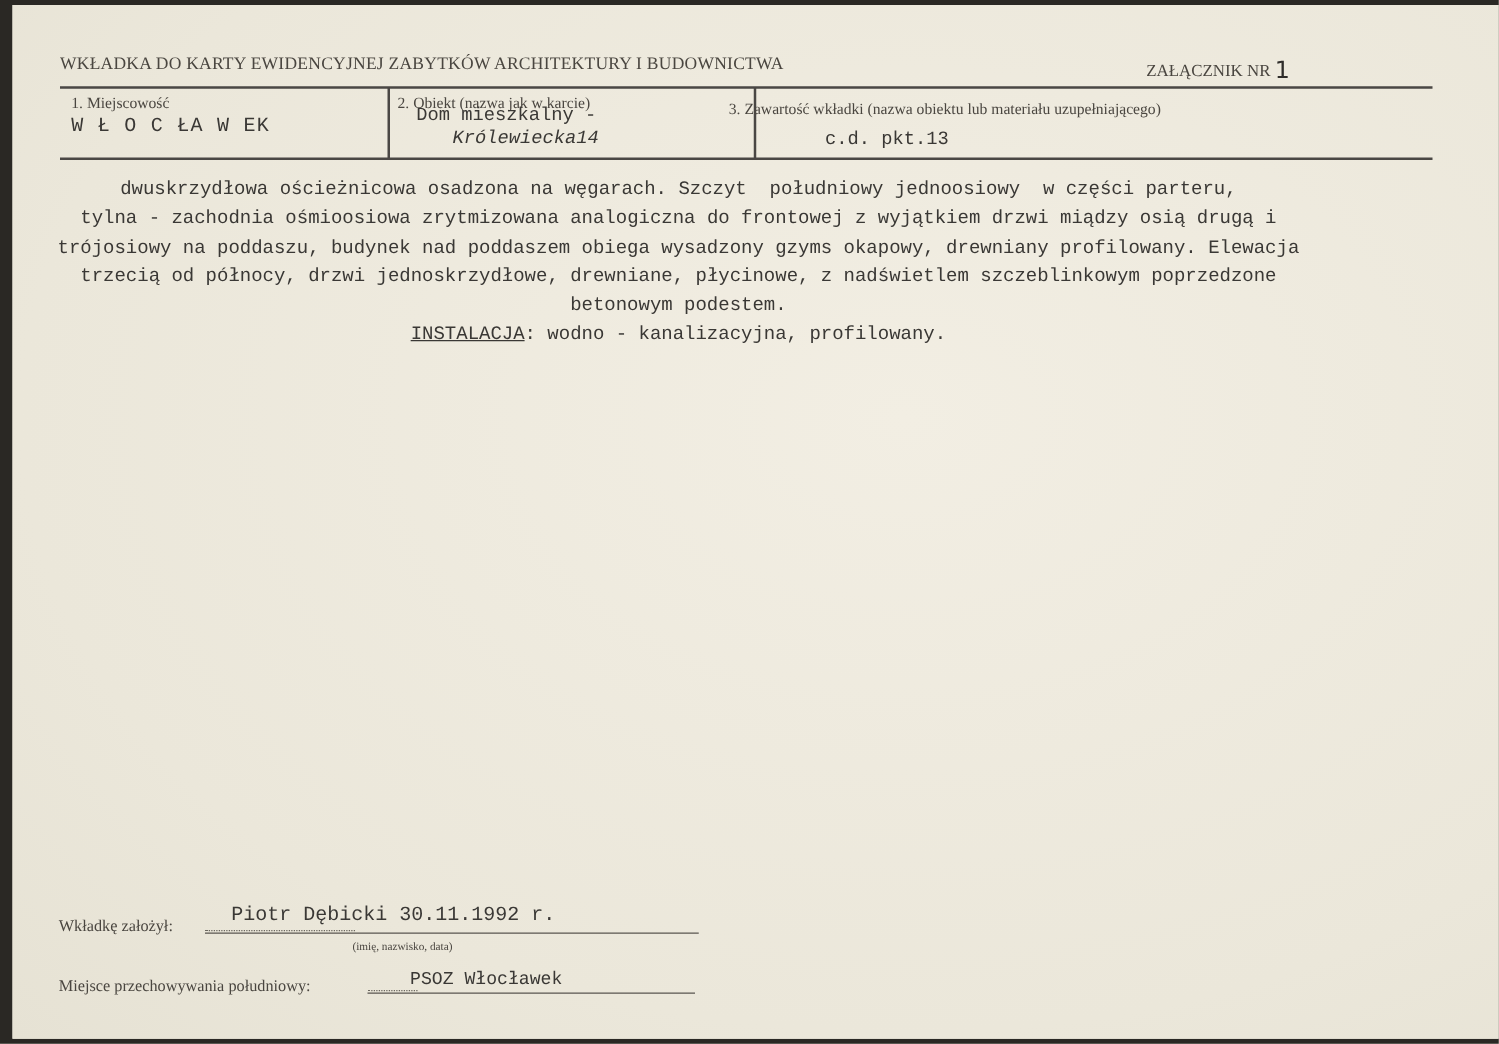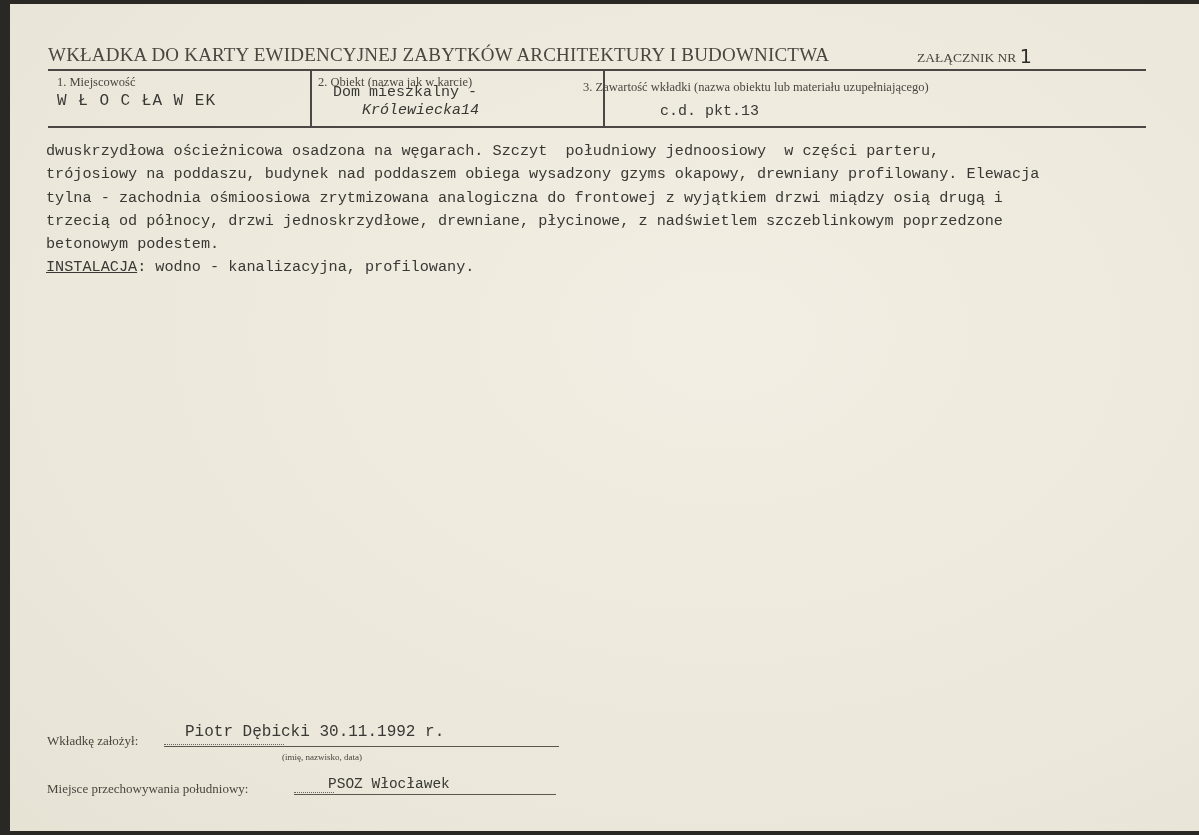--- a/index.html
+++ b/index.html
@@ -12,27 +12,27 @@
       position: absolute;
       left: 10px; top: 4px; right: 0; bottom: 4px;
       background: #eeeadd;
       background-image: radial-gradient(ellipse at 60% 40%, #f2eee3 0%, #ebe7da 70%, #e6e2d4 100%);
     }
     .serif { font-family: "Liberation Serif", "DejaVu Serif", serif; color: #4a4640; }
     .mono { font-family: "Liberation Mono", "DejaVu Sans Mono", monospace; color: #3a3835; }
     .abs { position: absolute; white-space: nowrap; }
     .hline { position: absolute; height: 2px; background: #4a4744; }
     .vline { position: absolute; width: 2px; background: #4a4744; }
-    .title { left: 48px; top: 44px; font-size: 19px; letter-spacing: 0.2px; text-align: center; }
+    .title { left: 48px; top: 44px; font-size: 14px; letter-spacing: 0.2px; text-align: center; }
     .annex { left: 917px; top: 44px; font-size: 13.5px; }
     .annex-num { font-family: "DejaVu Sans", sans-serif; font-size: 19px; color: #2f2d2a; position: relative; top: 1px; }
     .lbl { font-size: 12.5px; }
     .typed { font-size: 15px; }
     .body-text { left: 46px; top: 140px; font-size: 15.2px; line-height: 23.3px; }
-    .body-text div { white-space: pre; }
+    .body-text div { white-space: pre; text-align: center; }
     .u { text-decoration: underline; }
     .dotline { position: absolute; height: 0; border-bottom: 1px dotted #6a665e; }
     .solidline { position: absolute; height: 1px; background: #5a5650; }
   </style>
 </head>
 <body>
 
 <div class="paper"></div>
 
 <div class="abs serif title">WKŁADKA DO KARTY EWIDENCYJNEJ ZABYTKÓW ARCHITEKTURY I BUDOWNICTWA</div>
@@ -51,22 +51,22 @@
 
 <div class="abs serif lbl" style="left:318px; top:75px;">2. Obiekt (nazwa jak w karcie)</div>
 <div class="abs mono typed" style="left:333px; top:84px;">Dom mieszkalny -</div>
 <div class="abs mono typed" style="left:362px; top:102px;font-style:italic;">Królewiecka14</div>
 
 <div class="abs serif lbl" style="left:583px; top:80px;">3. Zawartość wkładki (nazwa obiektu lub materiału uzupełniającego)</div>
 <div class="abs mono typed" style="left:660px; top:103px;">c.d. pkt.13</div>
 
 <div class="abs mono body-text">
   <div>dwuskrzydłowa ościeżnicowa osadzona na węgarach. Szczyt  południowy jednoosiowy  w części parteru,</div>
+  <div>tylna - zachodnia ośmioosiowa zrytmizowana analogiczna do frontowej z wyjątkiem drzwi miądzy osią drugą i</div>
   <div>trójosiowy na poddaszu, budynek nad poddaszem obiega wysadzony gzyms okapowy, drewniany profilowany. Elewacja</div>
-  <div>tylna - zachodnia ośmioosiowa zrytmizowana analogiczna do frontowej z wyjątkiem drzwi miądzy osią drugą i</div>
   <div>trzecią od północy, drzwi jednoskrzydłowe, drewniane, płycinowe, z nadświetlem szczeblinkowym poprzedzone</div>
   <div>betonowym podestem.</div>
   <div><span class="u">INSTALACJA</span><span>: wodno - kanalizacyjna, profilowany.</span></div>
 </div>
 
 <div class="abs serif" style="left:47px; top:733px; font-size:13px;">Wkładkę założył:</div>
 <div class="dotline" style="left:164px; top:744px; width:120px;"></div>
 <div class="solidline" style="left:164px; top:746px; width:395px;"></div>
 <div class="abs mono" style="left:172px; top:723px; font-size:16px;margin-left:13px;">Piotr Dębicki    30.11.1992 r.</div>
 <div class="abs serif" style="left:282px; top:752px; font-size:9px;">(imię, nazwisko, data)</div>

